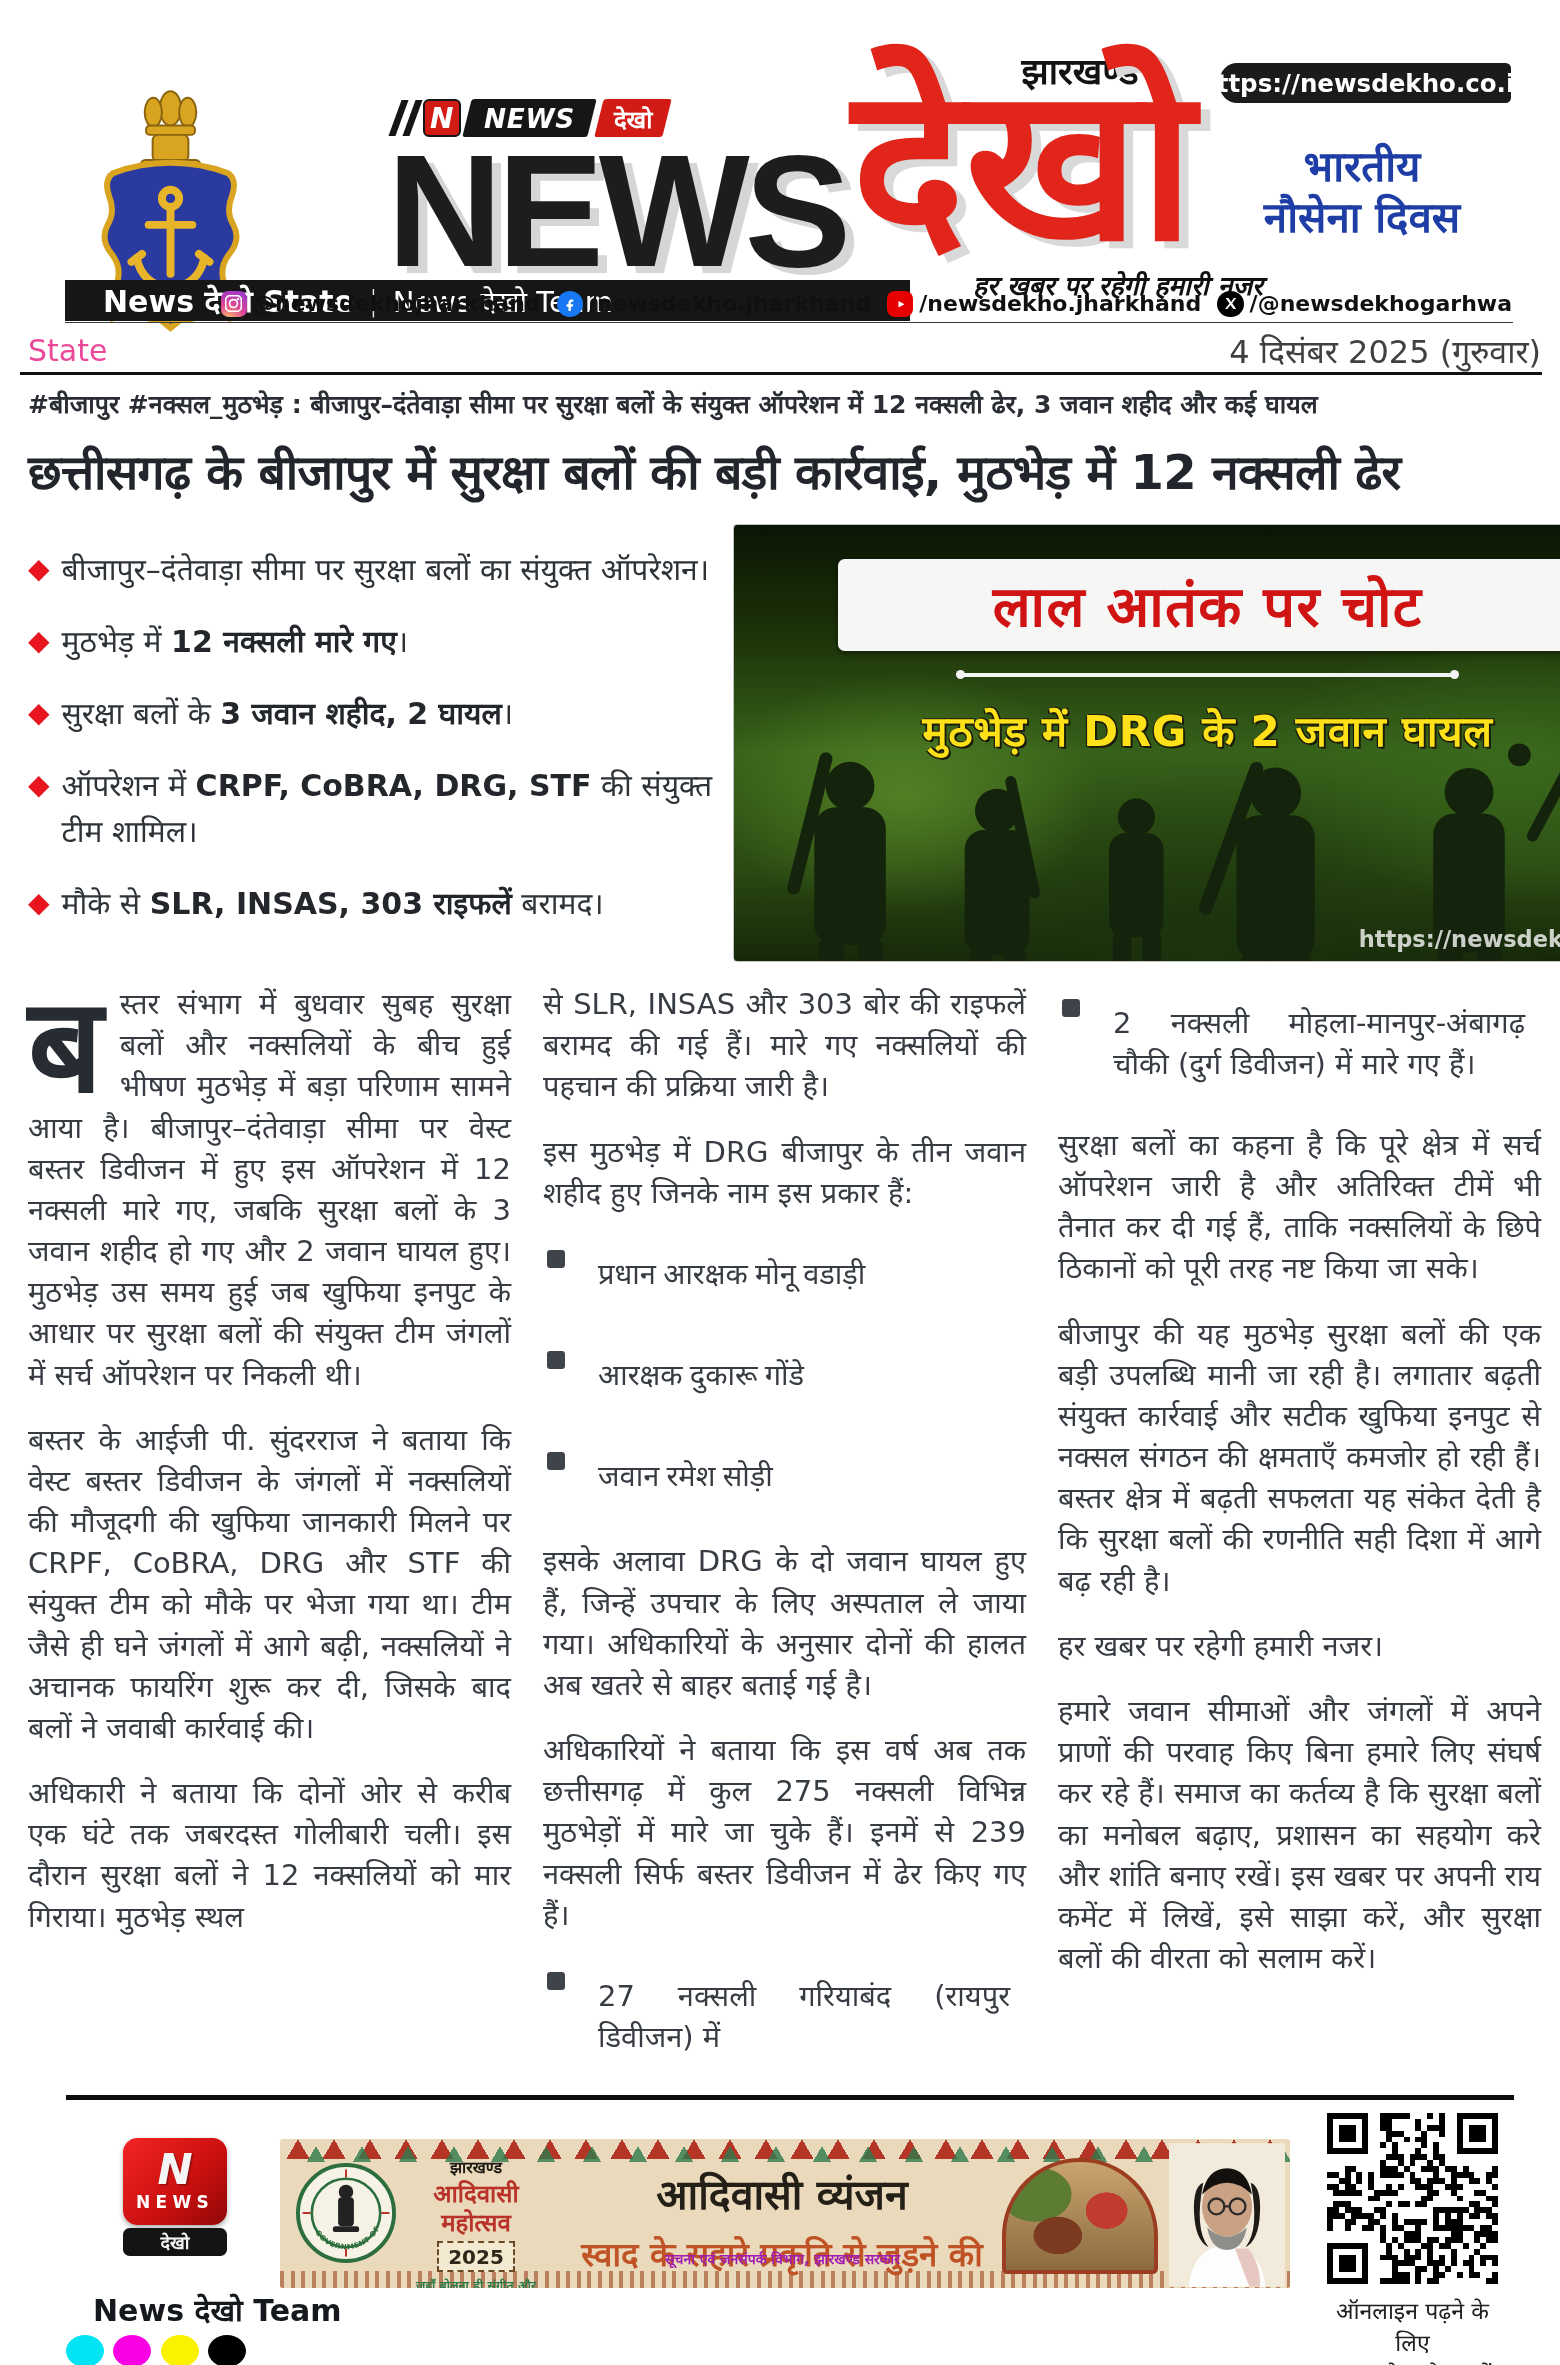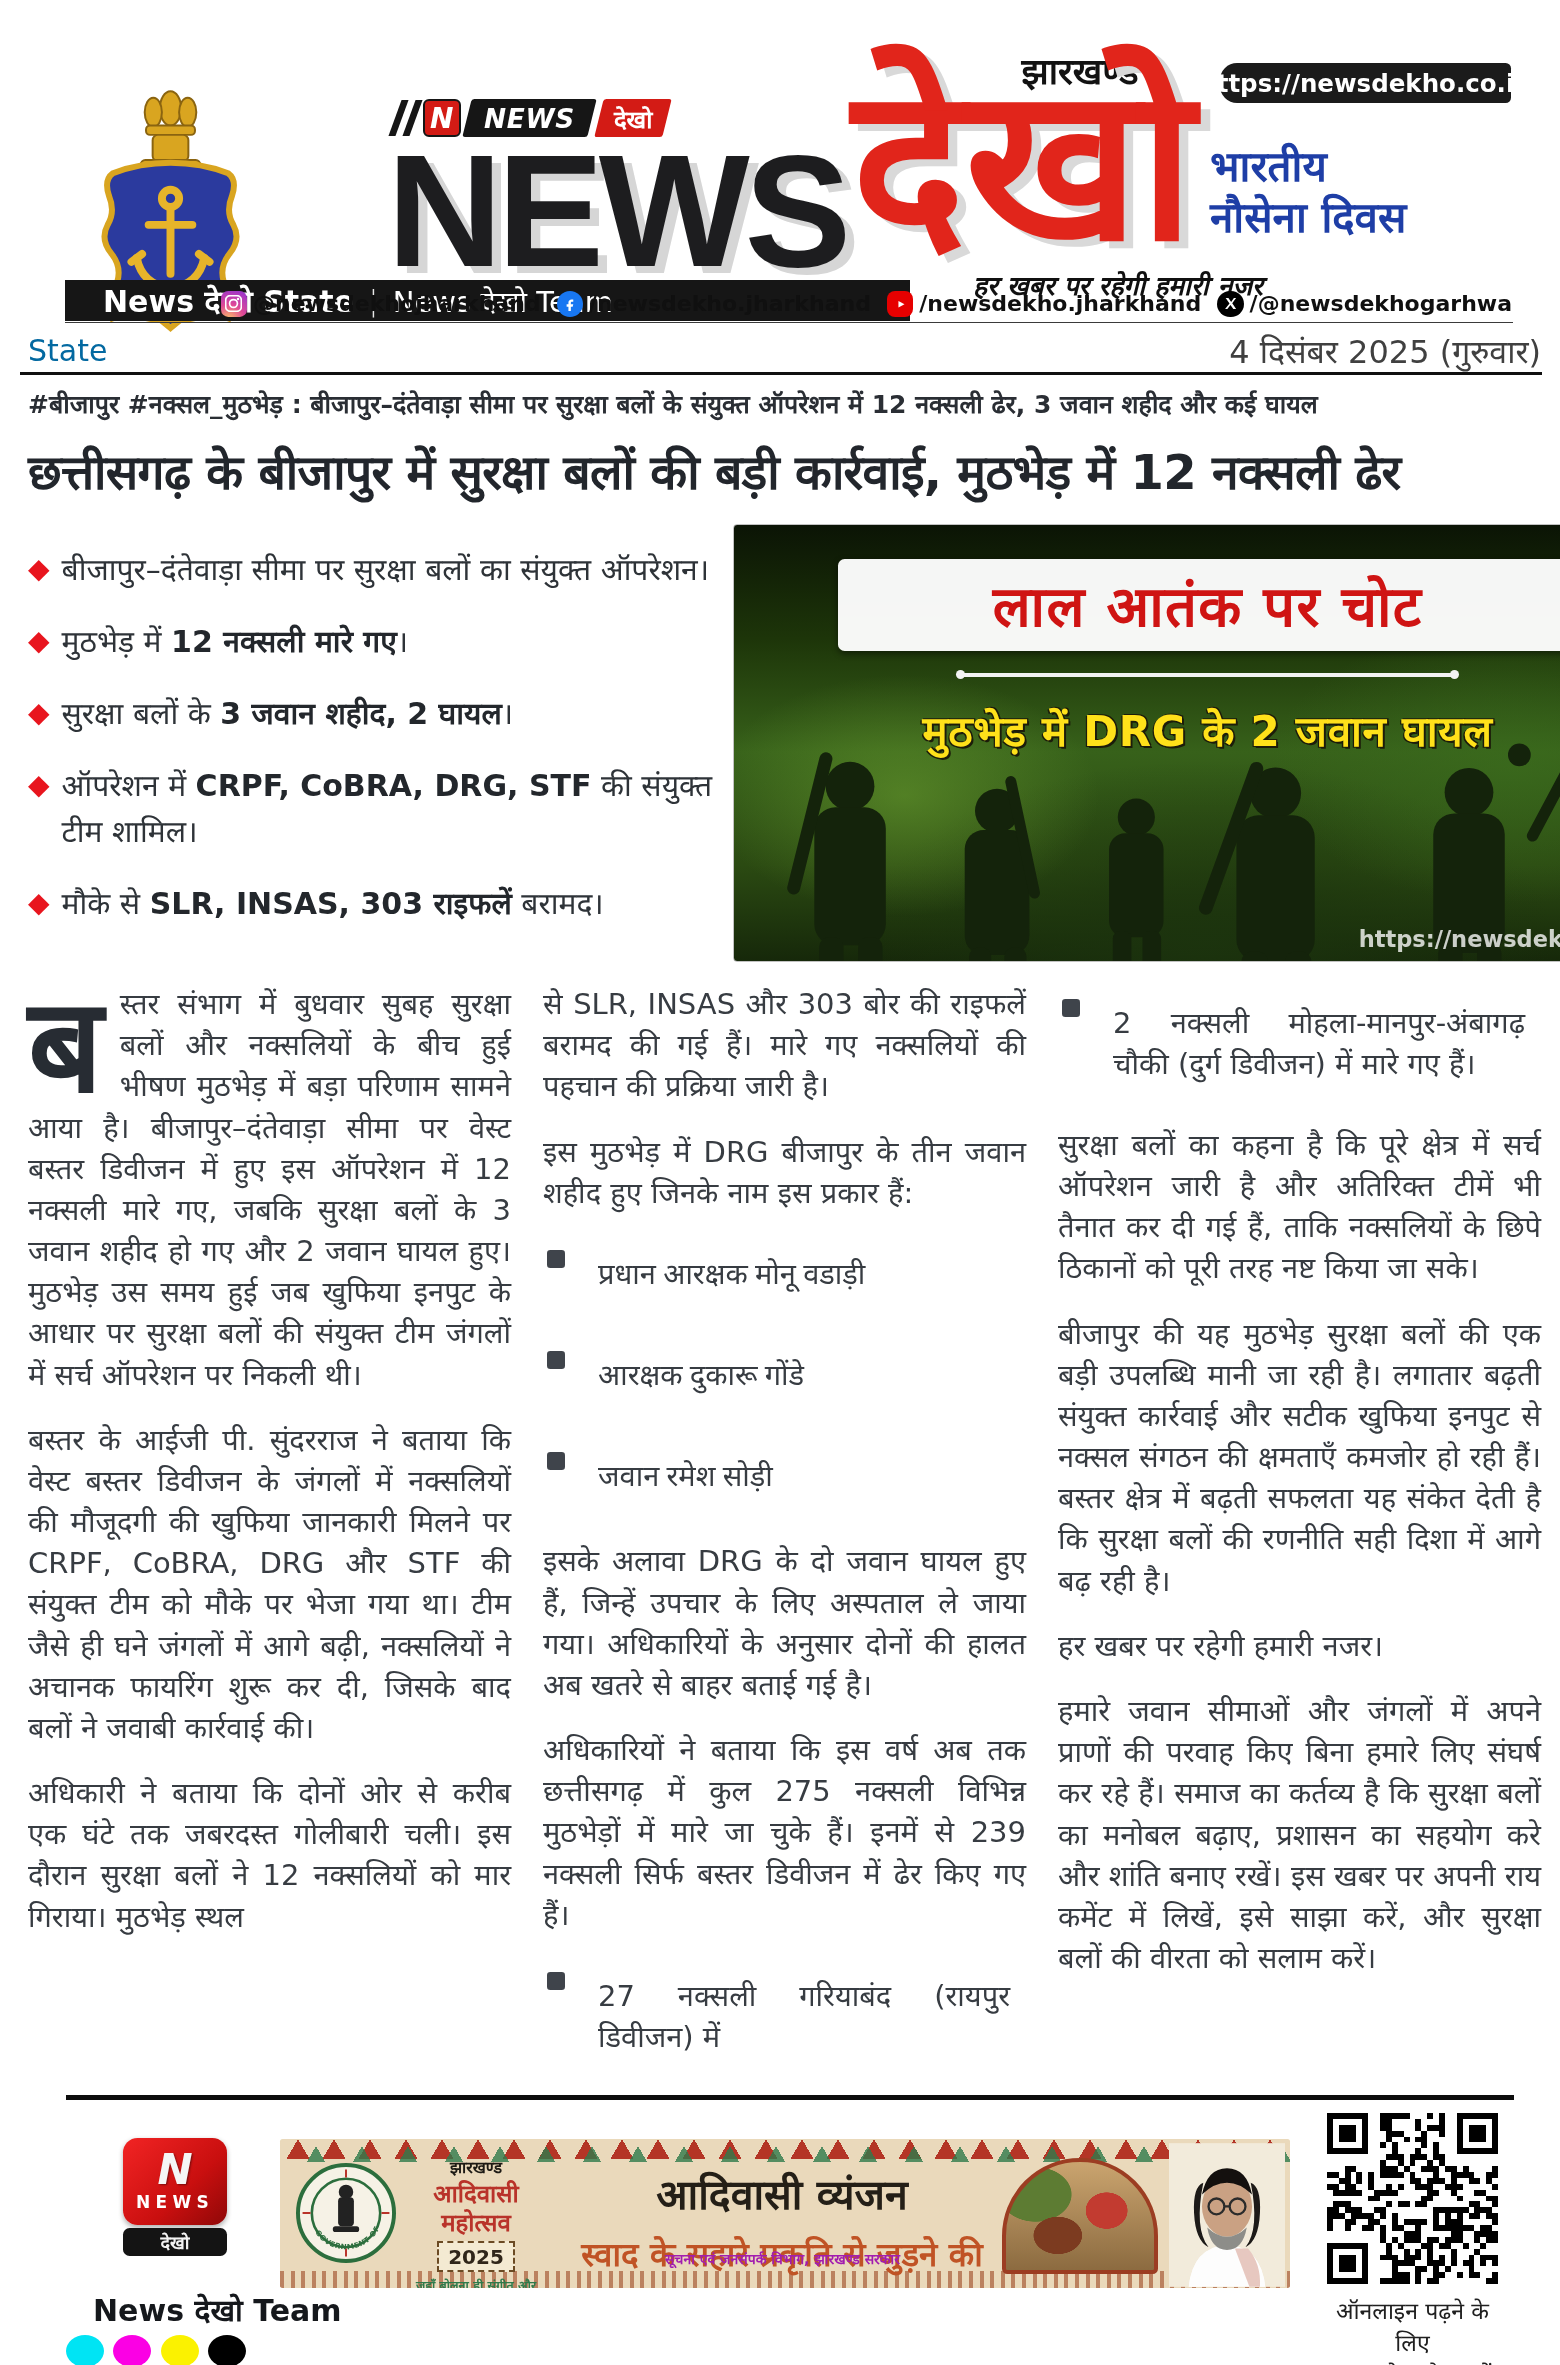--- a/index.html
+++ b/index.html
@@ -22,39 +22,39 @@
             font-size:160px;line-height:1;font-weight:900;letter-spacing:-5.3px;color:#1d1d1f;
             text-shadow:9.3px 6.6px 0 #d6d6d6;}
   .region-label{position:absolute;left:971px;top:46px;width:218px;text-align:center;
             font-size:36px;font-weight:800;color:#121212;}
   .dekho-big{position:absolute;left:852px;top:58px;font-size:213px;line-height:1;font-weight:800;
             color:#e1251b;text-shadow:9.3px 6.6px 0 #d9d9d9;}
   .tagline{position:absolute;left:973px;top:267px;font-size:26.4px;font-weight:700;font-style:italic;color:#101010;}
   .url-badge{position:absolute;left:1220px;top:63px;width:291px;height:40px;background:#1b1b1b;
             border-radius:17px 5.3px 5.3px 17px;color:#fff;font-weight:800;font-size:24.5px;
             display:flex;align-items:center;justify-content:center;}
-  .navy-day{position:absolute;left:1210px;top:141px;width:304px;color:#1e3ea6;
+  .navy-day{position:absolute;left:1210px;top:141px;width:304px;text-align:center;color:#1e3ea6;
             font-weight:800;font-size:42px;line-height:1.22;}
   .black-bar{position:absolute;left:65px;top:280px;width:845px;height:41px;background:#161616;
             display:flex;align-items:center;padding-left:38px;color:#fff;}
   .black-bar .bb-left{font-size:30px;font-weight:800;}
   .black-bar .bb-sep{font-size:29px;font-weight:300;margin:0 14.5px;color:#e8e8e8;}
   .black-bar .bb-right{font-size:29px;font-weight:400;}
   .social-row{position:absolute;right:48px;top:287px;display:flex;align-items:flex-end;gap:16px;height:30px;}
   .social-item{display:flex;align-items:center;gap:6px;}
   .social-item .handle{font-size:22px;font-weight:800;color:#101010;}
   .sicon{width:26.4px;height:26.4px;border-radius:50%;display:flex;align-items:center;justify-content:center;flex:none;}
   .sicon svg{display:block;}
   .sicon.ig{background:radial-gradient(circle at 30% 110%,#fdc468 0%,#df4996 45%,#9d36c9 90%);border-radius:7.3px;}
   .sicon.fb{background:#1877f2;}
   .sicon.yt{background:#e60000;border-radius:8px;}
   .sicon.xx{background:#000;}
   .rule-thin{position:absolute;left:65px;top:322px;width:1448px;height:1.3px;background:#3a3a3a;}
   .meta-row{position:absolute;left:28px;top:331px;width:1513px;height:38px;display:flex;justify-content:space-between;align-items:center;}
-  .meta-section{font-size:30px;color:#0369a1;}
+  .meta-section{font-size:30px;color:#ec4899;}
   .meta-date{font-size:32px;color:#404040;}
   .rule-thick{position:absolute;left:20px;top:372px;width:1522px;height:2.6px;background:#101010;}
 
   
   .kicker{position:absolute;left:28px;top:386px;width:1514px;font-size:25px;font-weight:700;color:#2a2e34;white-space:nowrap;}
   .headline{position:absolute;left:28px;top:428px;width:1514px;font-size:48px;font-weight:900;
             letter-spacing:-0.7px;color:#22262c;line-height:1.2;margin-top:16px;}
 
   
   .lead-list{position:absolute;left:28px;top:547px;width:694px;list-style:none;margin:0;padding:0;}

